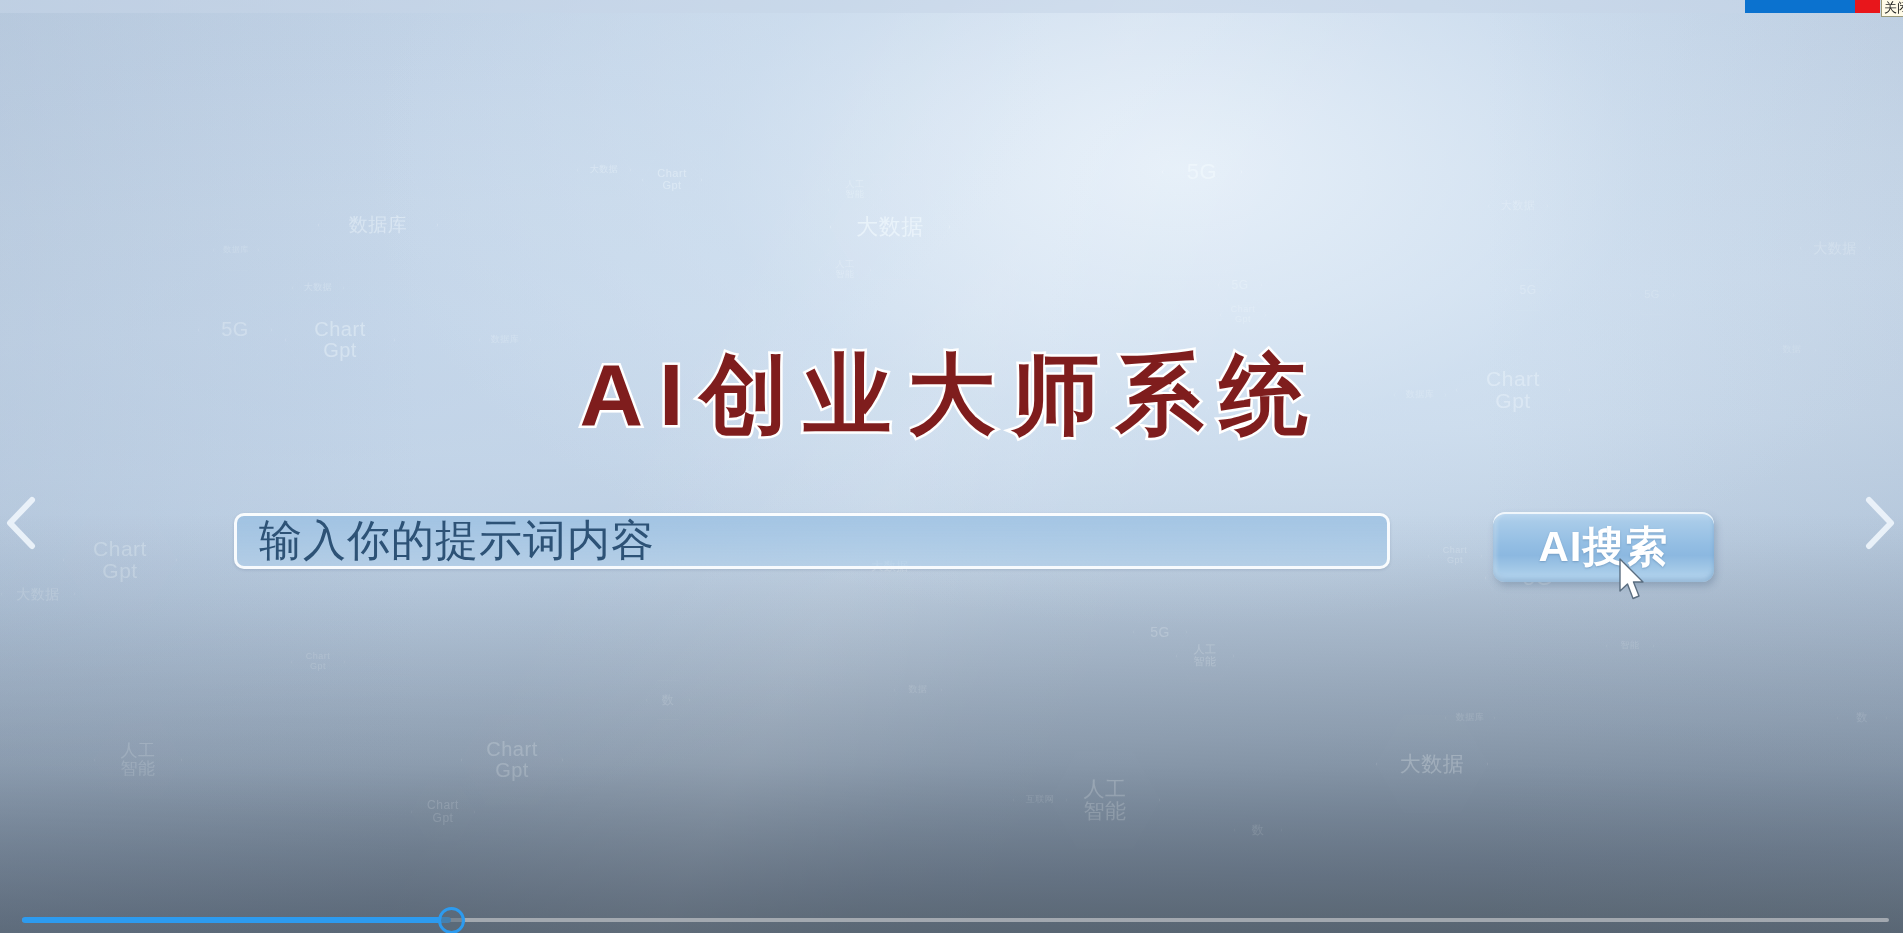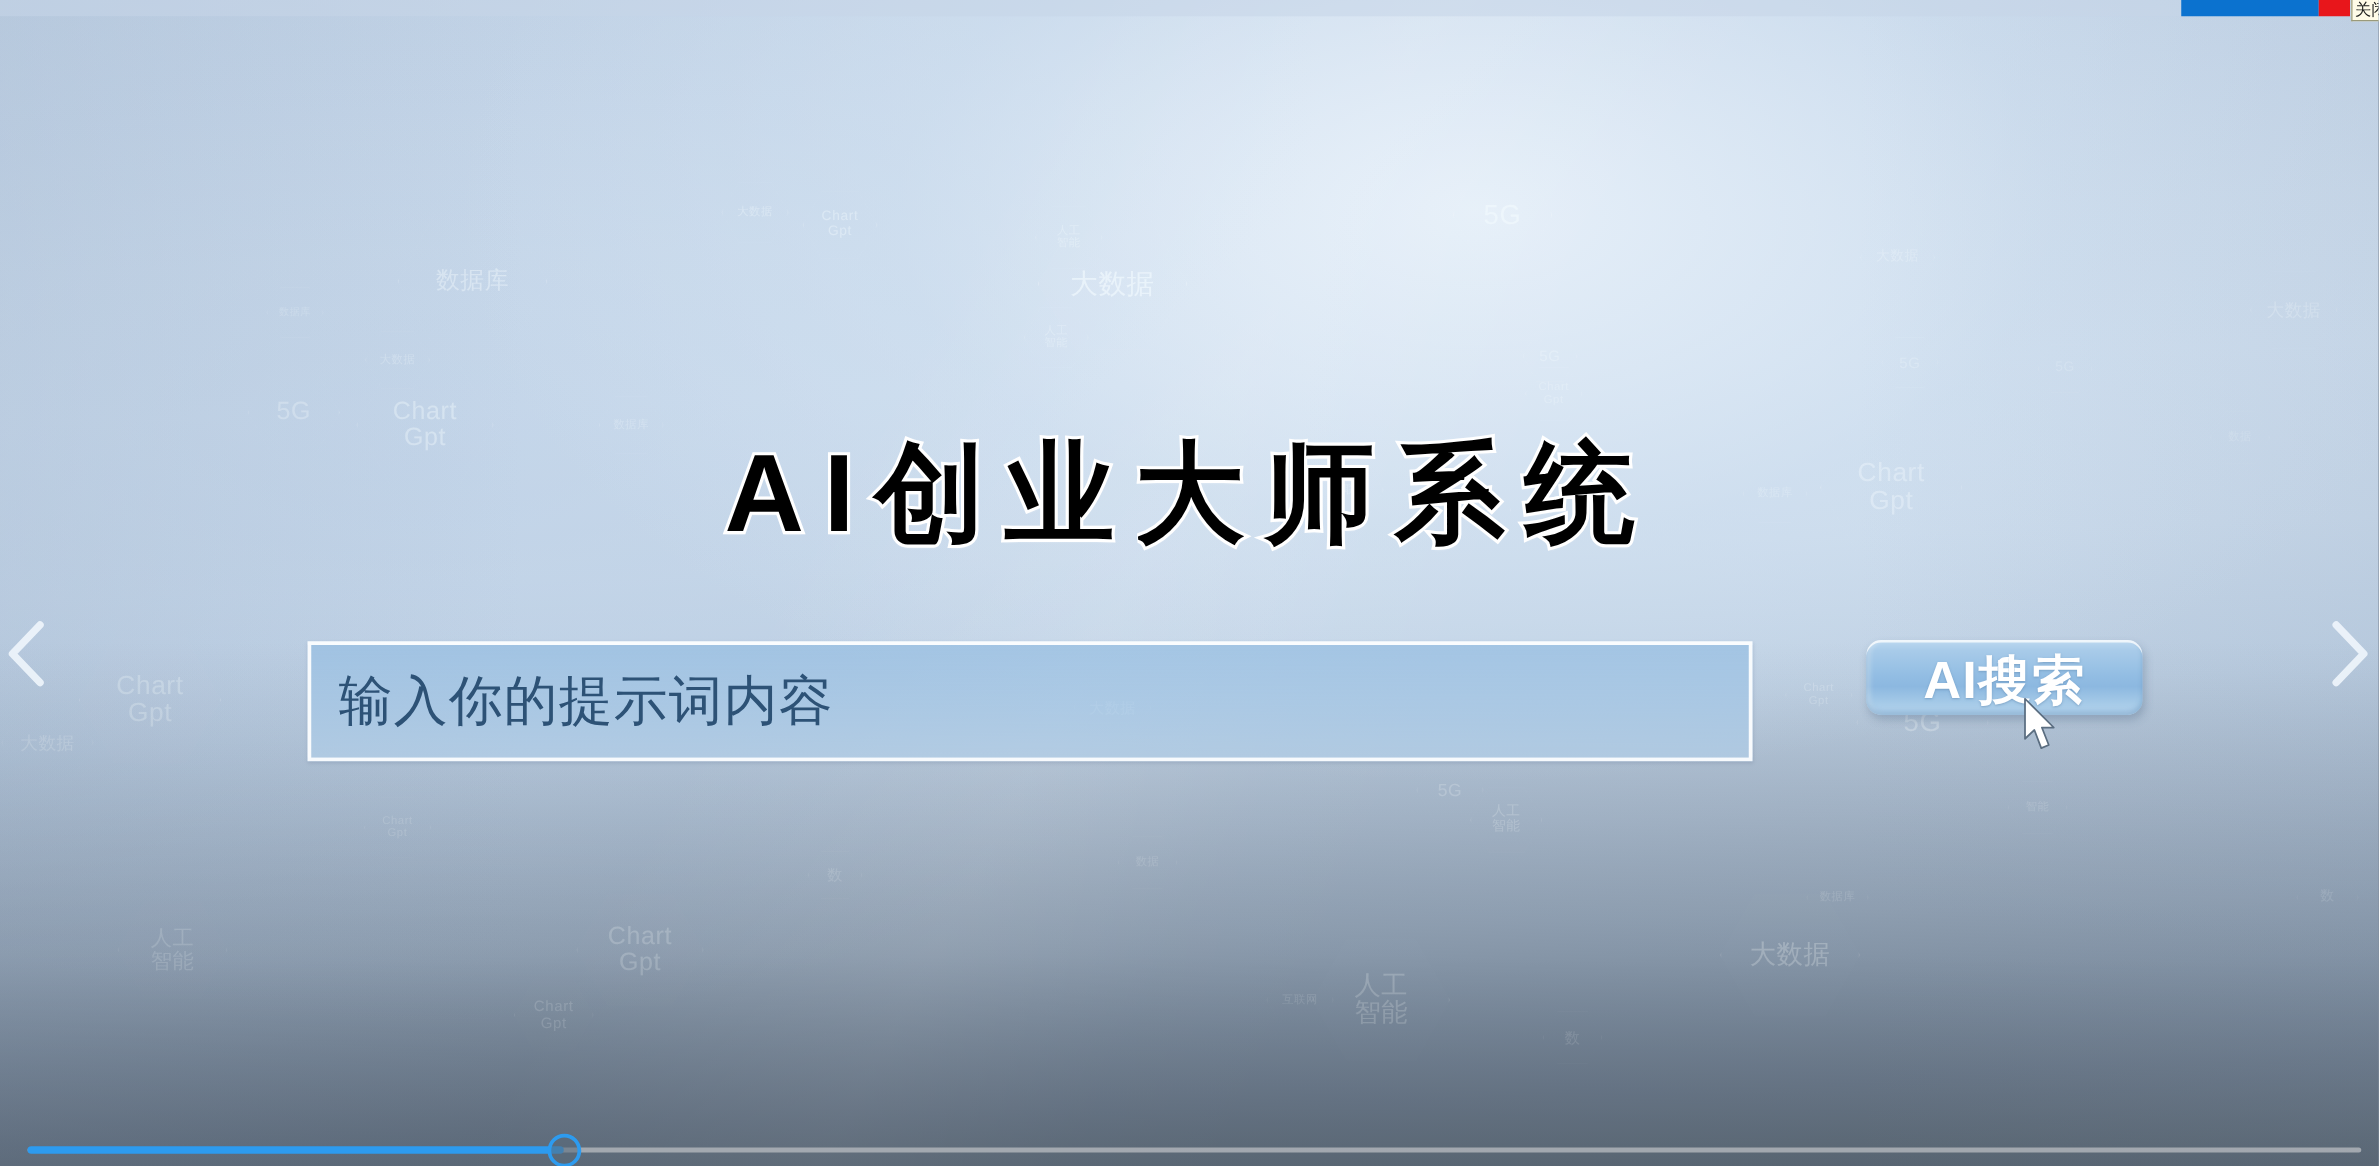--- a/index.html
+++ b/index.html
@@ -83,75 +83,75 @@
   
   .title {
     position: absolute;
     left: 0;
     right: 0;
     top: 336px;
     text-align: center;
     font-size: 88px;
     font-weight: 700;
     letter-spacing: 16px;
-    color: #000000;
+    color: #7f1d1d;
     -webkit-text-stroke: 5px #ffffff;
     paint-order: stroke fill;
     text-shadow: 0 2px 2px rgba(255,255,255,0.45);
     white-space: nowrap;
   }
 
   
   .search-field {
     position: absolute;
-    left: 246px;
+    left: 234px;
     top: 513px;
     width: 1156px;
-    height: 96px;
+    height: 56px;
     box-sizing: border-box;
     border: 3px solid rgba(255,255,255,0.92);
-    border-radius: 0;
+    border-radius: 10px;
     background: linear-gradient(to bottom, rgba(150,190,226,0.72) 0%, rgba(163,199,231,0.66) 55%, rgba(178,209,236,0.60) 100%);
     display: flex;
     align-items: center;
     box-shadow: 0 1px 3px rgba(60,80,110,0.18);
   }
   .search-field-text {
     padding-left: 22px;
     font-size: 43px;
     color: #2d5276;
     letter-spacing: 1px;
     font-weight: 400;
   }
 
   .search-button {
     position: absolute;
     left: 1493px;
     top: 512px;
     width: 221px;
-    height: 60px;
+    height: 70px;
     box-sizing: border-box;
     border-radius: 12px;
     border: none;
     cursor: pointer;
     background:
       linear-gradient(to bottom,
         #bcd8f0 0%,
         #a8cbe9 14%,
         #92bde3 48%,
         #8cb8e0 62%,
         #a5cae8 84%,
         #b9d6ef 100%);
     box-shadow:
       inset 0 2px 0 rgba(255,255,255,0.75),
       inset 0 -3px 4px rgba(96,142,184,0.45),
       inset 3px 0 4px rgba(255,255,255,0.35),
       2px 4px 7px rgba(70,95,125,0.30);
     display: flex;
-    align-items: flex-end;
+    align-items: center;
     justify-content: center;
   }
   .search-button-label {
     font-size: 42px;
     font-weight: 700;
     color: #ffffff;
     letter-spacing: 1px;
     text-shadow: 0 1px 2px rgba(80,120,160,0.45);
   }
 

